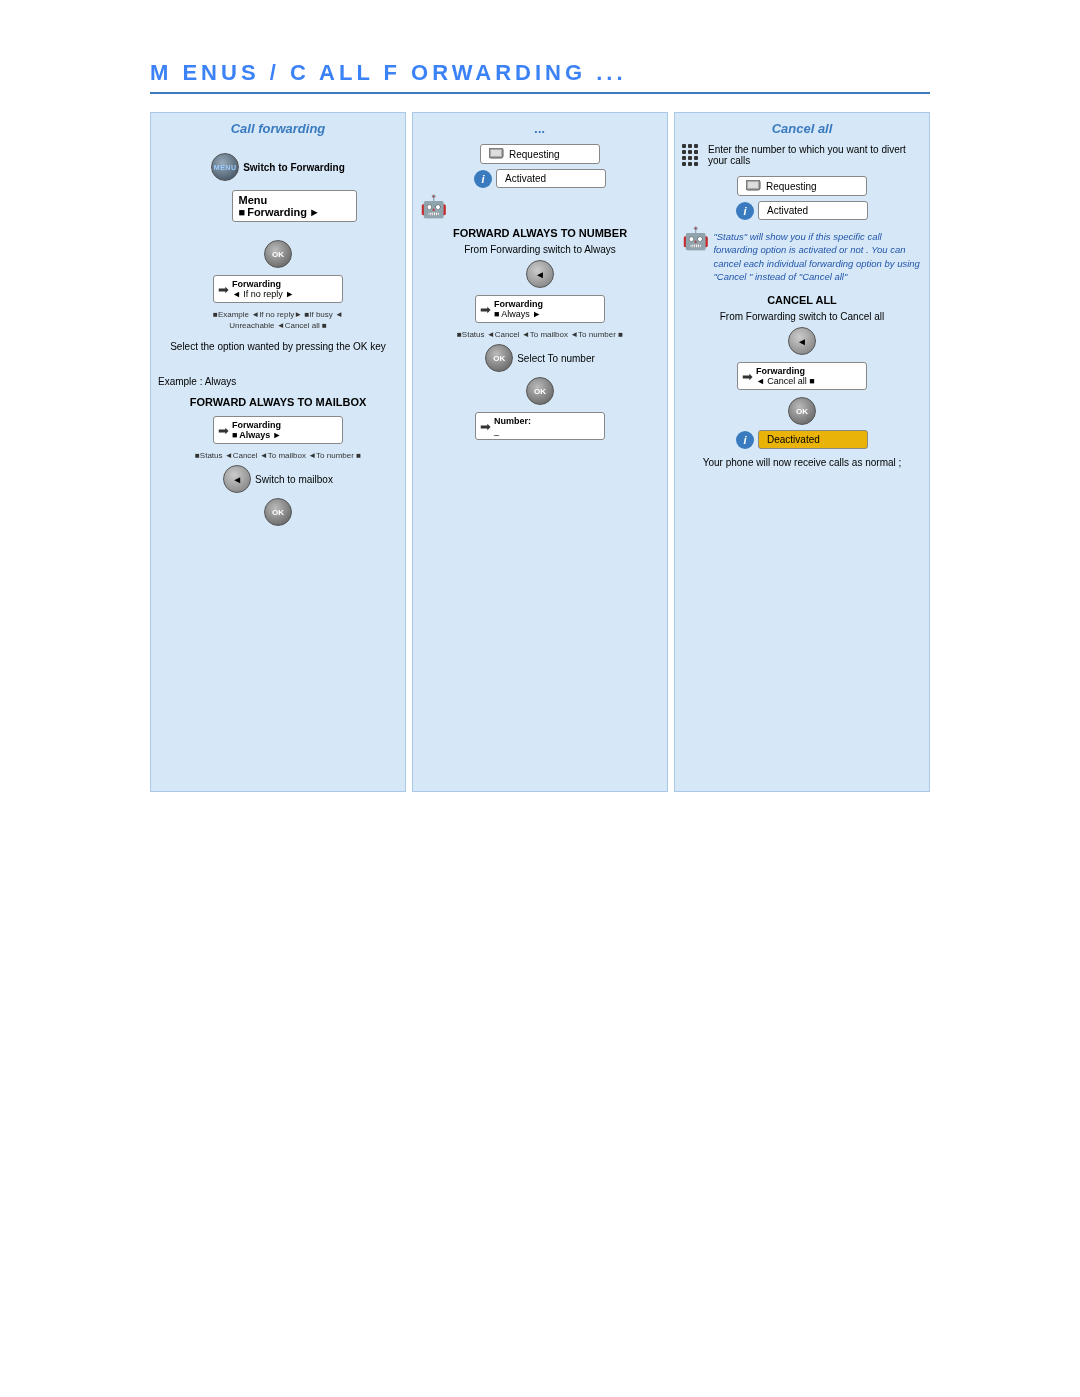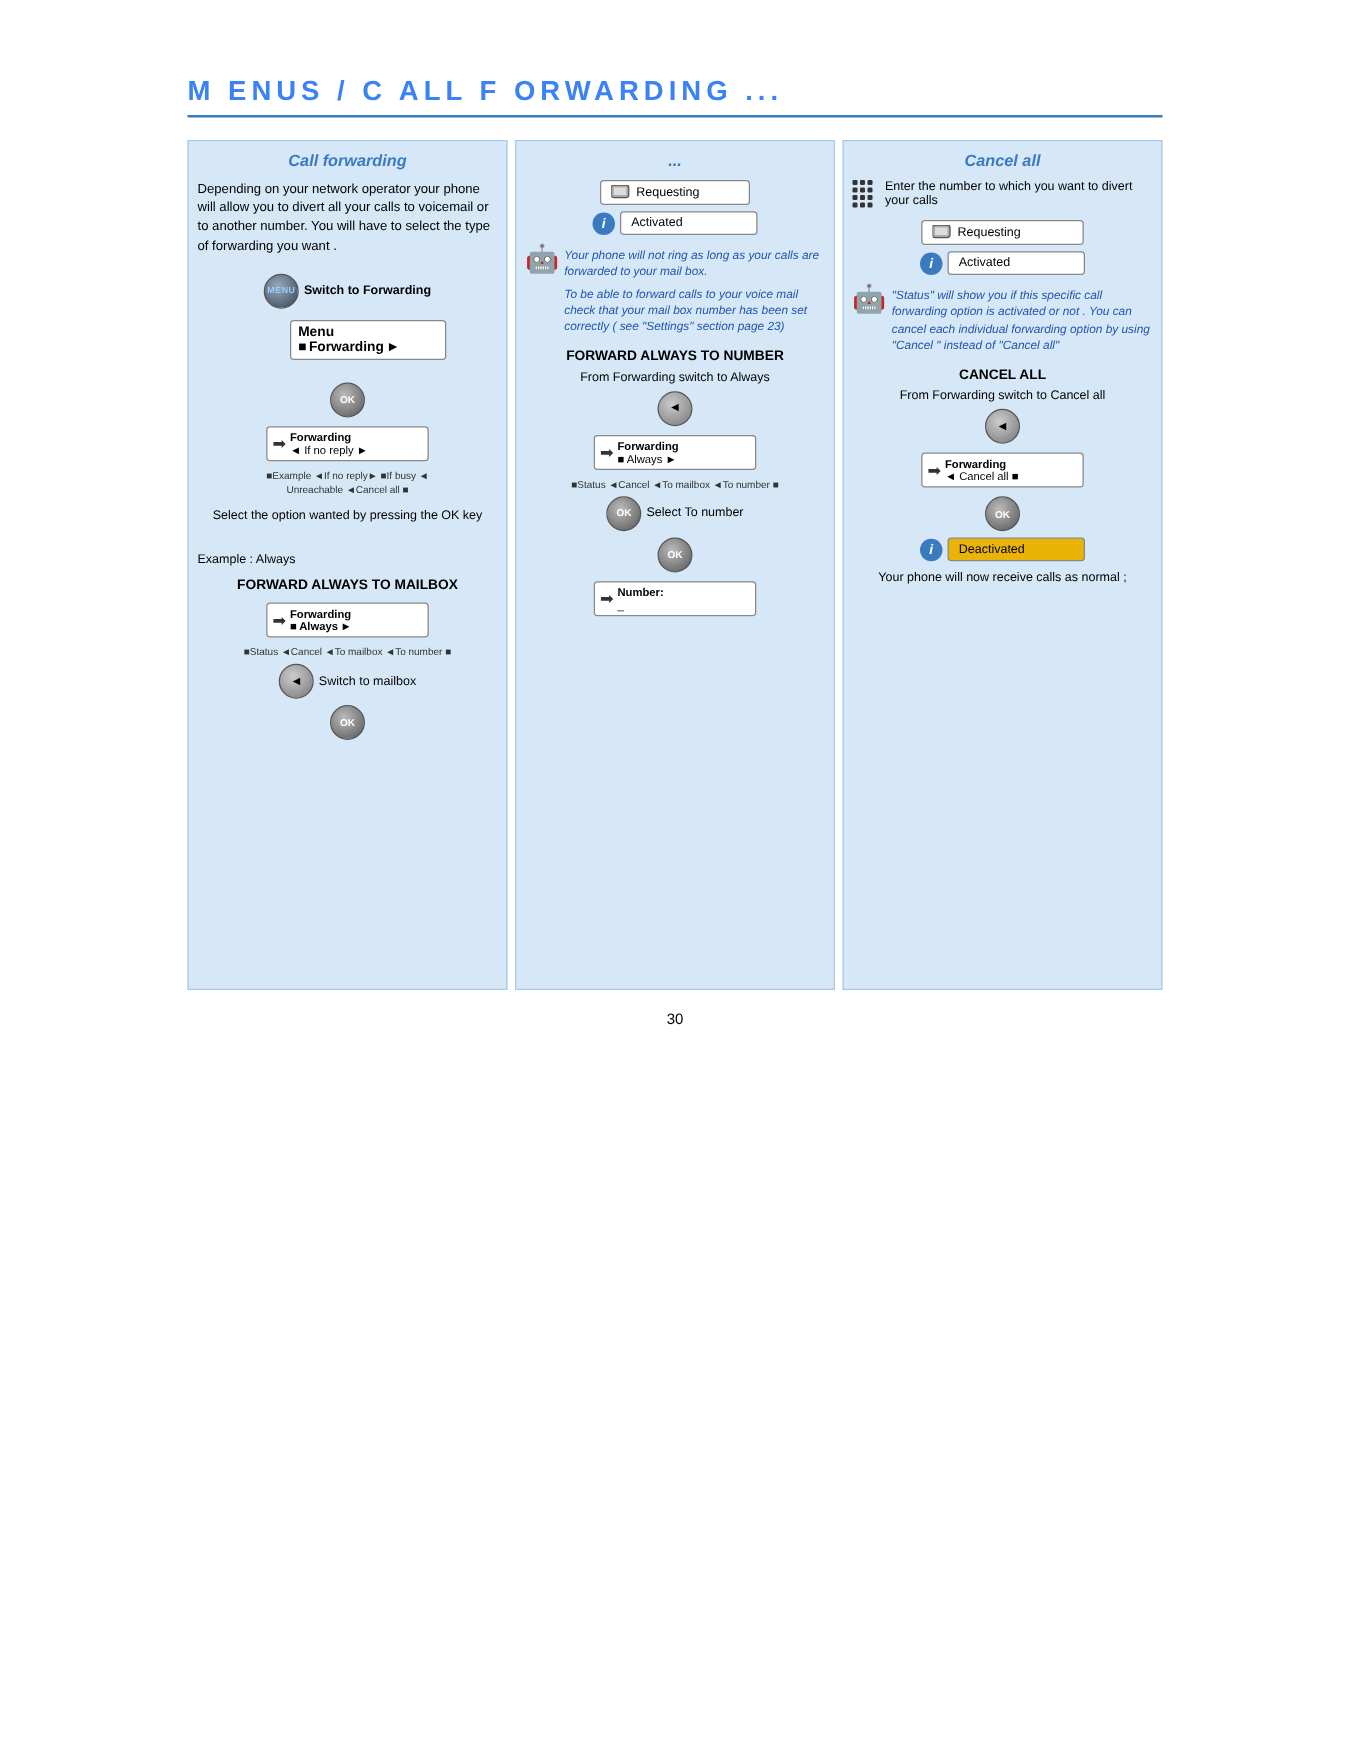--- a/index.html
+++ b/index.html
@@ -214,21 +214,20 @@
 
 <div class="page-wrapper">
 
   <div class="page-title">M ENUS  /  C ALL   F ORWARDING ...</div>
 
   <div class="columns-wrapper">
 
     <div class="col">
       <div class="col-title">Call forwarding</div>
 
-      <div class="text-block">Depending on your network operator your phone will allow you to divert all your calls to voicemail or to another number. You will have to select the type of forwarding you want .</div>
 
       <div class="divider"></div>
 
       <div class="screen-row">
         <div class="circle-btn menu-btn">
           <span style="font-size:7px;color:#9cf;">MENU</span>
         </div>
         <span class="label-text" style="font-size:10px;">Switch to Forwarding</span>
       </div>
 
@@ -316,24 +315,20 @@
 
       <div class="screen-row">
         <div class="info-icon">i</div>
         <div style="background:#fff;border:1.5px solid #888;border-radius:3px;padding:3px 8px;width:110px;font-size:10px;">
           <span>Activated</span>
         </div>
       </div>
 
       <div style="display:flex;align-items:flex-start;gap:4px;margin:6px 0;">
         <div class="robot-icon">🤖</div>
-        <div>
-          <div class="italic-text">Your phone will not ring as long as your calls are forwarded to your mail box.</div>
-          <div class="italic-text">To be able to forward calls to your voice mail check that your mail box number has been set correctly ( see "Settings" section page 23)</div>
-        </div>
       </div>
 
       <div class="section-header">FORWARD ALWAYS TO NUMBER</div>
 
       <div style="text-align:center;font-size:10px;margin:4px 0;">From Forwarding switch to Always</div>
 
       <div class="screen-row">
         <div class="nav-circle">◄</div>
       </div>
 
@@ -449,15 +444,14 @@
           <span>Deactivated</span>
         </div>
       </div>
 
       <div style="font-size:10px;margin-top:8px;text-align:center;">Your phone will now receive calls as normal ;</div>
 
     </div>
 
   </div>
 
-  <div class="page-number">30</div>
 
 </div>
 
 </body></html>

